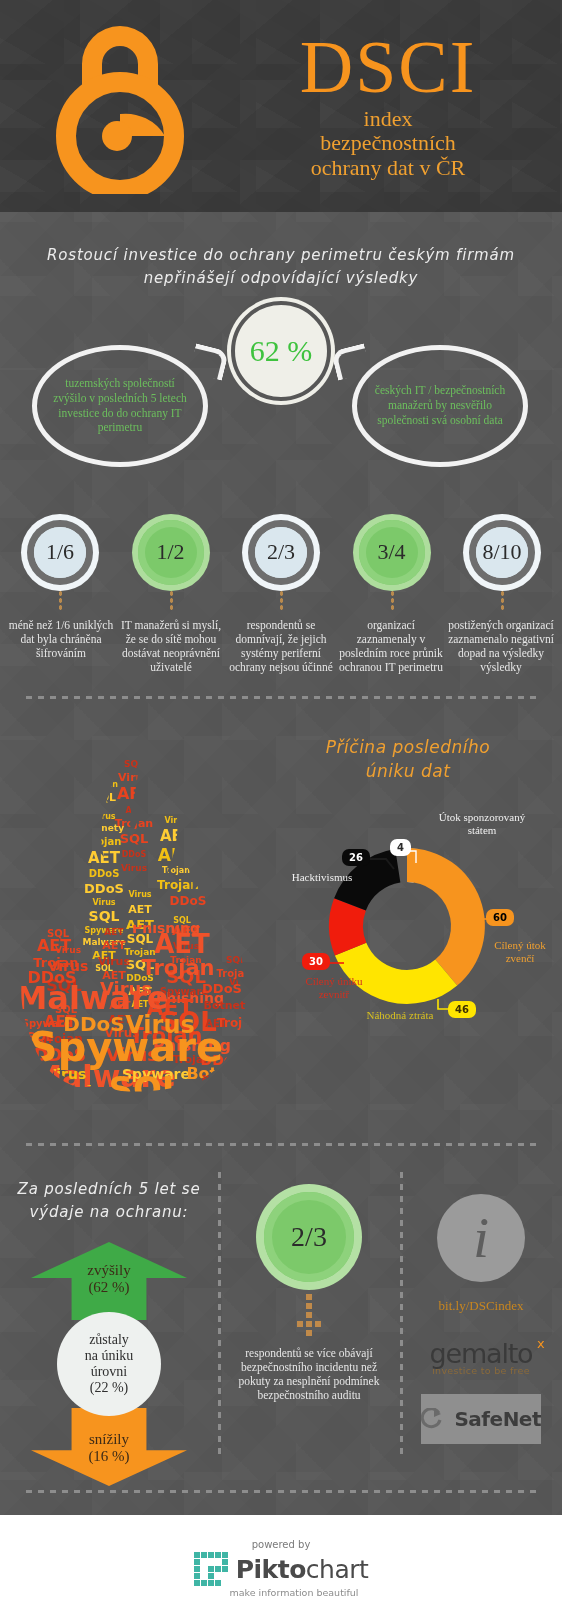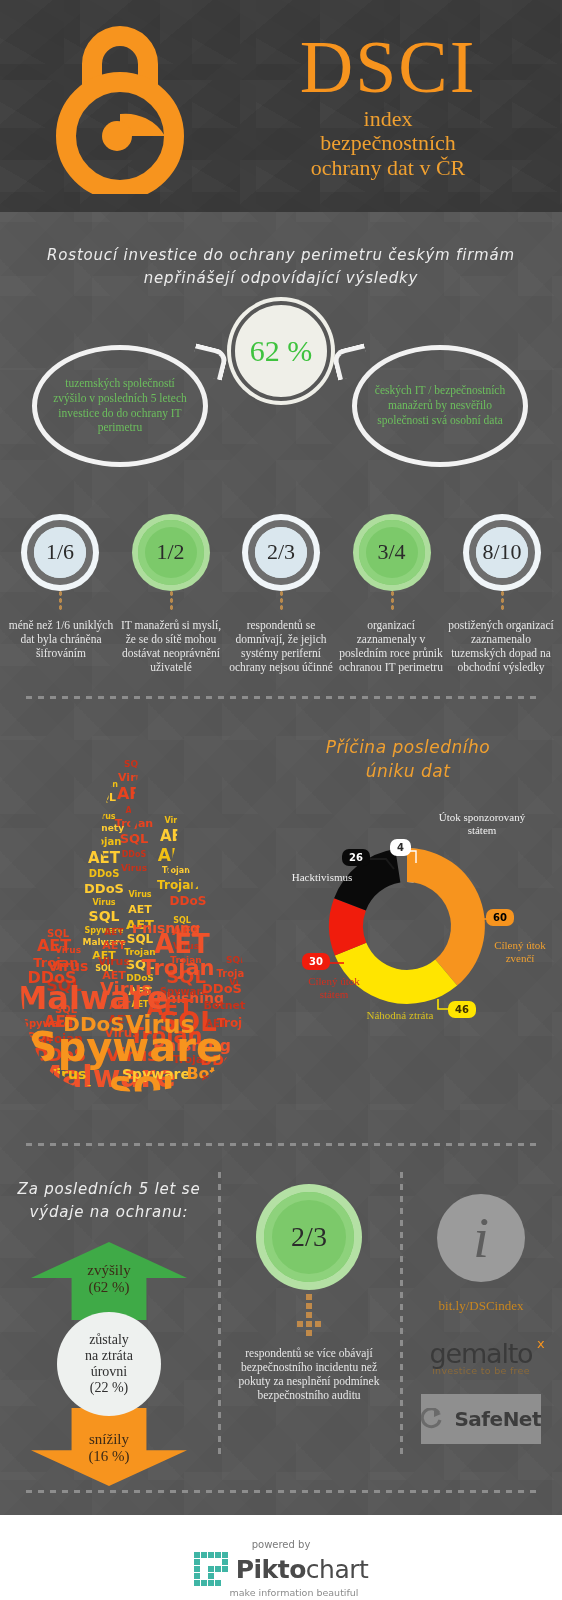--- a/index.html
+++ b/index.html
@@ -280,21 +280,21 @@
           </div>
         <div class="dots"></div>
       </div>
     </div>
 
     <div class="caption-row">
       <div class="caption">méně než 1/6 uniklých dat byla chráněna šifrováním</div>
       <div class="caption">IT manažerů si myslí, že se do sítě mohou dostávat neoprávnění uživatelé</div>
       <div class="caption">respondentů se domnívají, že jejich systémy periferní ochrany nejsou účinné</div>
       <div class="caption">organizací zaznamenaly v posledním roce průnik ochranou IT perimetru</div>
-      <div class="caption">postižených organizací zaznamenalo tuzemských dopad na obchodní výsledky</div>
+      <div class="caption">postižených organizací zaznamenalo negativní dopad na výsledky výsledky</div>
     </div>
   </div>
 
   <div class="divider"></div>
 
   <div class="sec2">
 
     <div class="cloud-title hand">
       <div>Příčina posledního</div>
       <div>úniku dat</div>
@@ -474,21 +474,21 @@
       <div class="pill" style="left:56px; top:36px; background:#0a0a0a; color:#ffffff;">
         <span>26</span>
       </div>
       <div class="pill" style="left:104px; top:26px; background:#ffffff; color:#2b2b2b;">
         <span>4</span>
       </div>
 
       <div class="dlabel" style="left:140px; top:-2px; width:112px; color:#f0f0f0; font-size:11px;">Útok sponzorovaný státem</div>
       <div class="dlabel" style="left:-8px; top:58px; width:88px; color:#f0f0f0; font-size:11px;">Hacktivismus</div>
       <div class="dlabel" style="left:198px; top:126px; width:72px; color:#f0a030; font-size:11px;">Cílený útok zvenčí</div>
-      <div class="dlabel" style="left:8px; top:162px; width:80px; color:#d03020; font-size:11px;">Cílený útok státem</div>
+      <div class="dlabel" style="left:8px; top:162px; width:80px; color:#d03020; font-size:11px;">Cílený úniku zevnitř</div>
       <div class="dlabel" style="left:72px; top:196px; width:84px; color:#d8c020; font-size:11px;">Náhodná ztráta</div>
     </div>
   </div>
 
   <div class="divider"></div>
 
   <div class="sec3">
 
     <div class="col-a">
       <div class="hand s3-title">
@@ -500,21 +500,21 @@
         <div class="arrow-up">
           <div class="arrow-txt">
             <div>zvýšily</div>
             <div>(62 %)</div>
           </div>
         </div>
 
         <div class="circle-mid">
           <div>
             <div>zůstaly</div>
-            <div>na ztráta</div>
+            <div>na úniku</div>
             <div>úrovni</div>
             <div>(22 %)</div>
           </div>
         </div>
 
         <div class="arrow-down">
           <div class="arrow-txt">
             <div>snížily</div>
             <div>(16 %)</div>
           </div>

